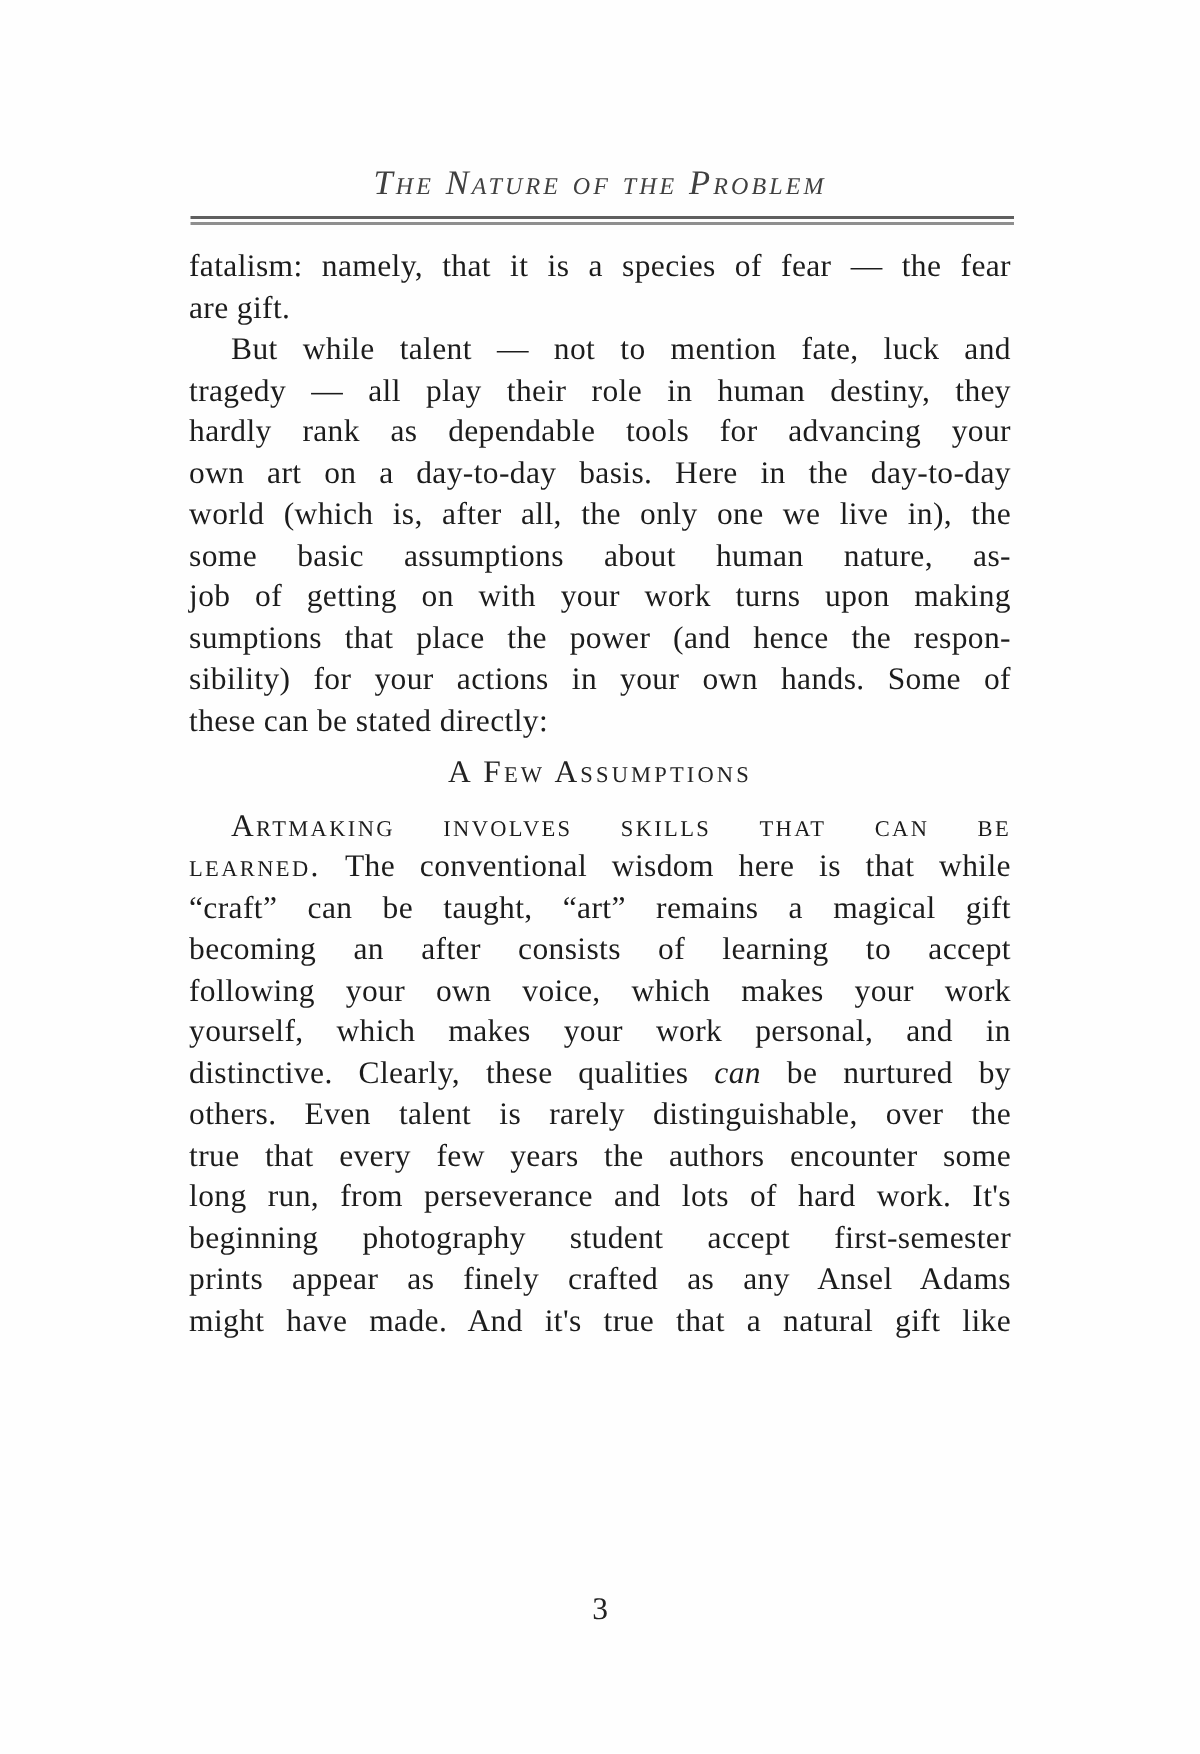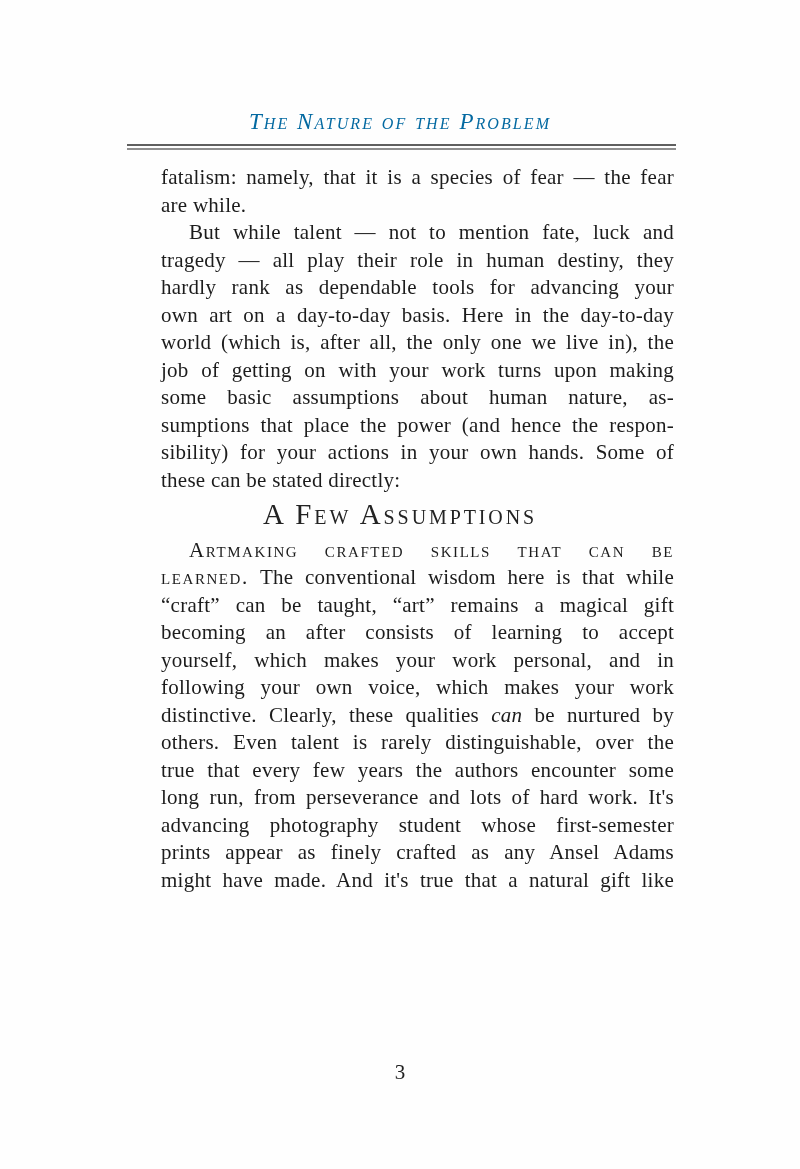--- a/index.html
+++ b/index.html
@@ -16,21 +16,21 @@
   .running-header {
     position: absolute;
     top: 108px;
     left: 0;
     width: 100%;
     text-align: center;
     font-style: italic;
     font-variant: small-caps;
     font-size: 23px;
     letter-spacing: 0.09em;
-    color: #0369a1;
+    color: #404040;
     line-height: 1.2;
   }
   .double-rule {
     position: absolute;
     top: 144px;
     left: 127px;
     width: 549px;
     height: 2px;
     border-top: 2px solid #5f5f5f;
     border-bottom: 2px solid #8f8f8f;
@@ -41,34 +41,33 @@
     left: 126px;
     width: 548px;
     font-size: 21px;
     line-height: 27.5px;
     letter-spacing: 0.012em;
   }
   .para { margin: 0; }
   .line {
     text-align: justify;
     text-align-last: justify;
-    margin-left: 35px;
   }
   .line.line-end { text-align-last: left; }
   .line.indent { text-indent: 28px; }
   .italic { font-style: italic; }
   .smallcaps {
     font-variant: small-caps;
     letter-spacing: 0.075em;
   }
   .section-heading {
     text-align: center;
     text-align-last: center;
     font-variant: small-caps;
-    font-size: 29px;
+    font-size: 21px;
     letter-spacing: 0.1em;
     margin: 7px 0 8px 0;
     color: #232323;
   }
   .page-number {
     position: absolute;
     top: 1060px;
     left: 0;
     width: 100%;
     text-align: center;
@@ -80,46 +79,46 @@
 <body>
 
 <div class="page">
   <div class="running-header">The Nature of the Problem</div>
 
   <div class="double-rule"></div>
 
   <main class="text-column">
       <div class="para">
         <div class="line"><span>fatalism: namely, that it is a species of fear — the fear</span></div>
-        <div class="line line-end"><span>are while.</span></div>
+        <div class="line line-end"><span>are gift.</span></div>
       </div>
       <div class="para">
         <div class="line indent"><span>But while talent — not to mention fate, luck and</span></div>
         <div class="line"><span>tragedy — all play their role in human destiny, they</span></div>
         <div class="line"><span>hardly rank as dependable tools for advancing your</span></div>
         <div class="line"><span>own art on a day-to-day basis. Here in the day-to-day</span></div>
         <div class="line"><span>world (which is, after all, the only one we live in), the</span></div>
+        <div class="line"><span>some basic assumptions about human nature, as-</span></div>
         <div class="line"><span>job of getting on with your work turns upon making</span></div>
-        <div class="line"><span>some basic assumptions about human nature, as-</span></div>
         <div class="line"><span>sumptions that place the power (and hence the respon-</span></div>
         <div class="line"><span>sibility) for your actions in your own hands. Some of</span></div>
         <div class="line line-end"><span>these can be stated directly:</span></div>
       </div>
       <div class="section-heading">A Few Assumptions</div>
       <div class="para">
-        <div class="line indent"><span class="smallcaps">Artmaking crafted skills that can be</span></div>
+        <div class="line indent"><span class="smallcaps">Artmaking involves skills that can be</span></div>
         <div class="line"><span class="smallcaps">learned.</span><span> The conventional wisdom here is that while</span></div>
         <div class="line"><span>“craft” can be taught, “art” remains a magical gift</span></div>
         <div class="line"><span>becoming an after consists of learning to accept</span></div>
+        <div class="line"><span>following your own voice, which makes your work</span></div>
         <div class="line"><span>yourself, which makes your work personal, and in</span></div>
-        <div class="line"><span>following your own voice, which makes your work</span></div>
         <div class="line"><span>distinctive. Clearly, these qualities </span><span class="italic">can</span><span> be nurtured by</span></div>
         <div class="line"><span>others. Even talent is rarely distinguishable, over the</span></div>
         <div class="line"><span>true that every few years the authors encounter some</span></div>
         <div class="line"><span>long run, from perseverance and lots of hard work. It's</span></div>
-        <div class="line"><span>advancing photography student whose first-semester</span></div>
+        <div class="line"><span>beginning photography student accept first-semester</span></div>
         <div class="line"><span>prints appear as finely crafted as any Ansel Adams</span></div>
         <div class="line"><span>might have made. And it's true that a natural gift like</span></div>
       </div>
     </main>
 
   <div class="page-number">3</div>
 </div>
 
 </body></html>

